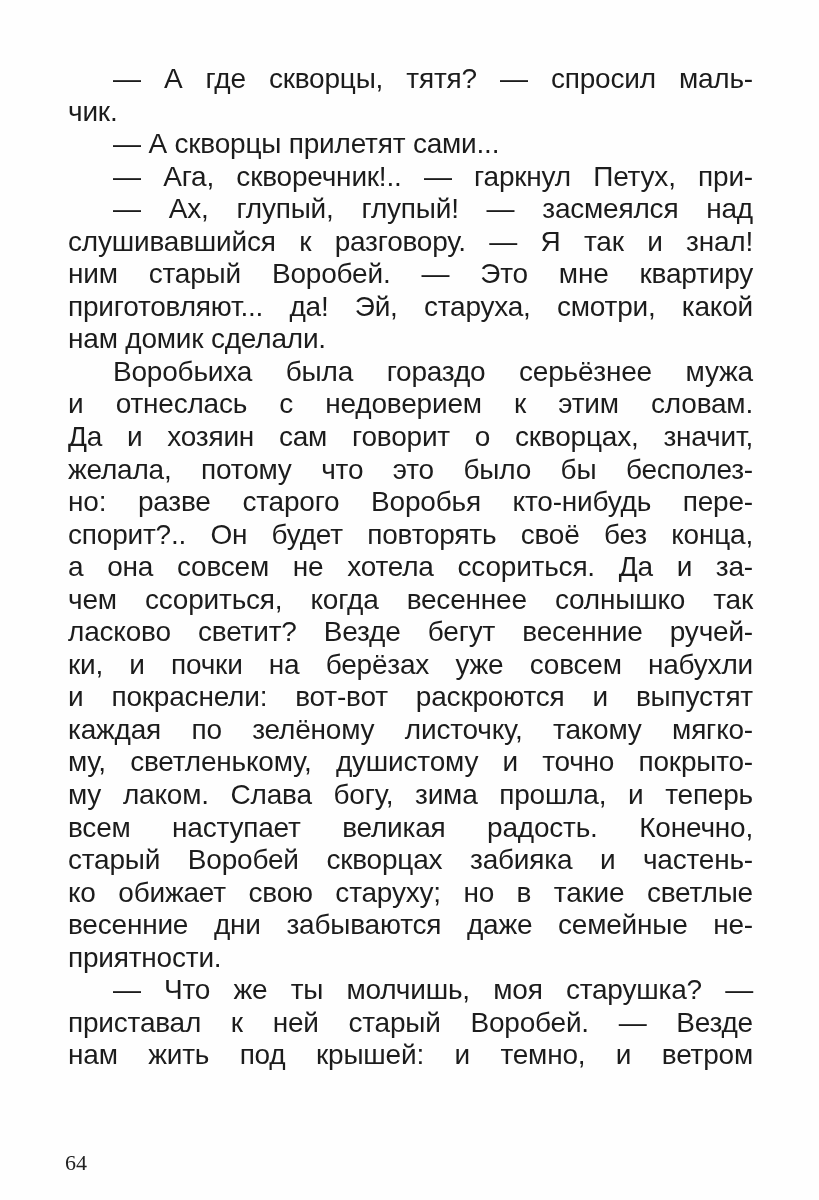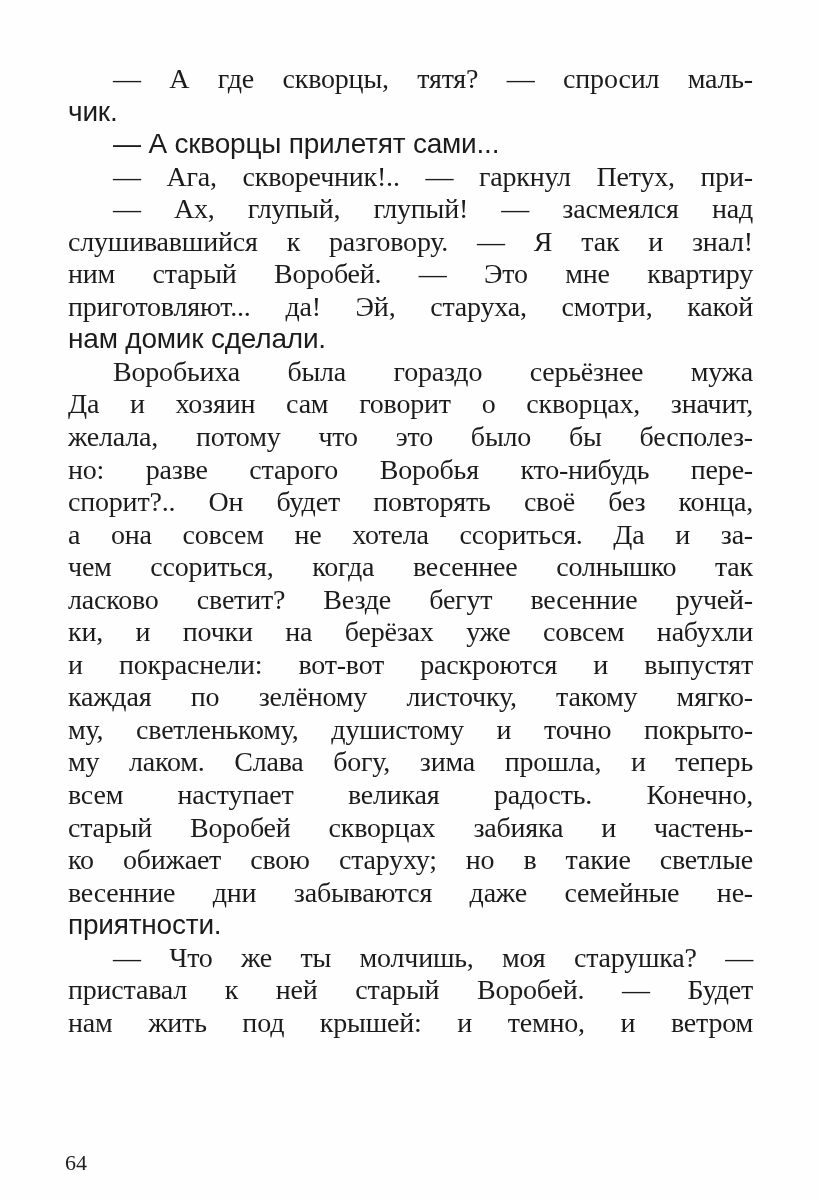--- a/index.html
+++ b/index.html
@@ -39,21 +39,20 @@
     display: inline-block;
     transform-origin: left center;
     letter-spacing: -0.2px;
   }
   .line.justify .inner {
     display: block;
     width: 100%;
     text-align: justify;
     text-align-last: justify;
     white-space: normal;
-    font-family: Liberation Serif, serif;
   }
   .line.indent {
     padding-left: 45px;
   }
   .line.indent.justify .inner {
     width: 640px;
   }
   .page-number {
     position: absolute;
     left: 65px;
@@ -84,20 +83,23 @@
       </div>
       <div class="line justify">
         <span class="inner">ним старый Воробей. — Это мне квартиру</span>
       </div>
       <div class="line justify">
         <span class="inner">приготовляют... да! Эй, старуха, смотри, какой</span>
       </div>
       <div class="line"><span class="inner">нам домик сделали.</span></div>
       <div class="line indent justify">
         <span class="inner">Воробьиха была гораздо серьёзнее мужа</span>
+      </div>
+      <div class="line justify">
+        <span class="inner">и отнеслась с недоверием к этим словам.</span>
       </div>
       <div class="line justify">
         <span class="inner">Да и хозяин сам говорит о скворцах, значит,</span>
       </div>
       <div class="line justify">
         <span class="inner">желала, потому что это было бы бесполез-</span>
       </div>
       <div class="line justify">
         <span class="inner">но: разве старого Воробья кто-нибудь пере-</span>
       </div>
@@ -138,20 +140,20 @@
         <span class="inner">ко обижает свою старуху; но в такие светлые</span>
       </div>
       <div class="line justify">
         <span class="inner">весенние дни забываются даже семейные не-</span>
       </div>
       <div class="line"><span class="inner">приятности.</span></div>
       <div class="line indent justify">
         <span class="inner">— Что же ты молчишь, моя старушка? —</span>
       </div>
       <div class="line justify">
-        <span class="inner">приставал к ней старый Воробей. — Будет</span>
+        <span class="inner">приставал к ней старый Воробей. — Везде</span>
       </div>
       <div class="line justify">
         <span class="inner">нам жить под крышей: и темно, и ветром</span>
       </div>
     </div>
   <div class="page-number">64</div>
 </div>
 
 </body></html>

